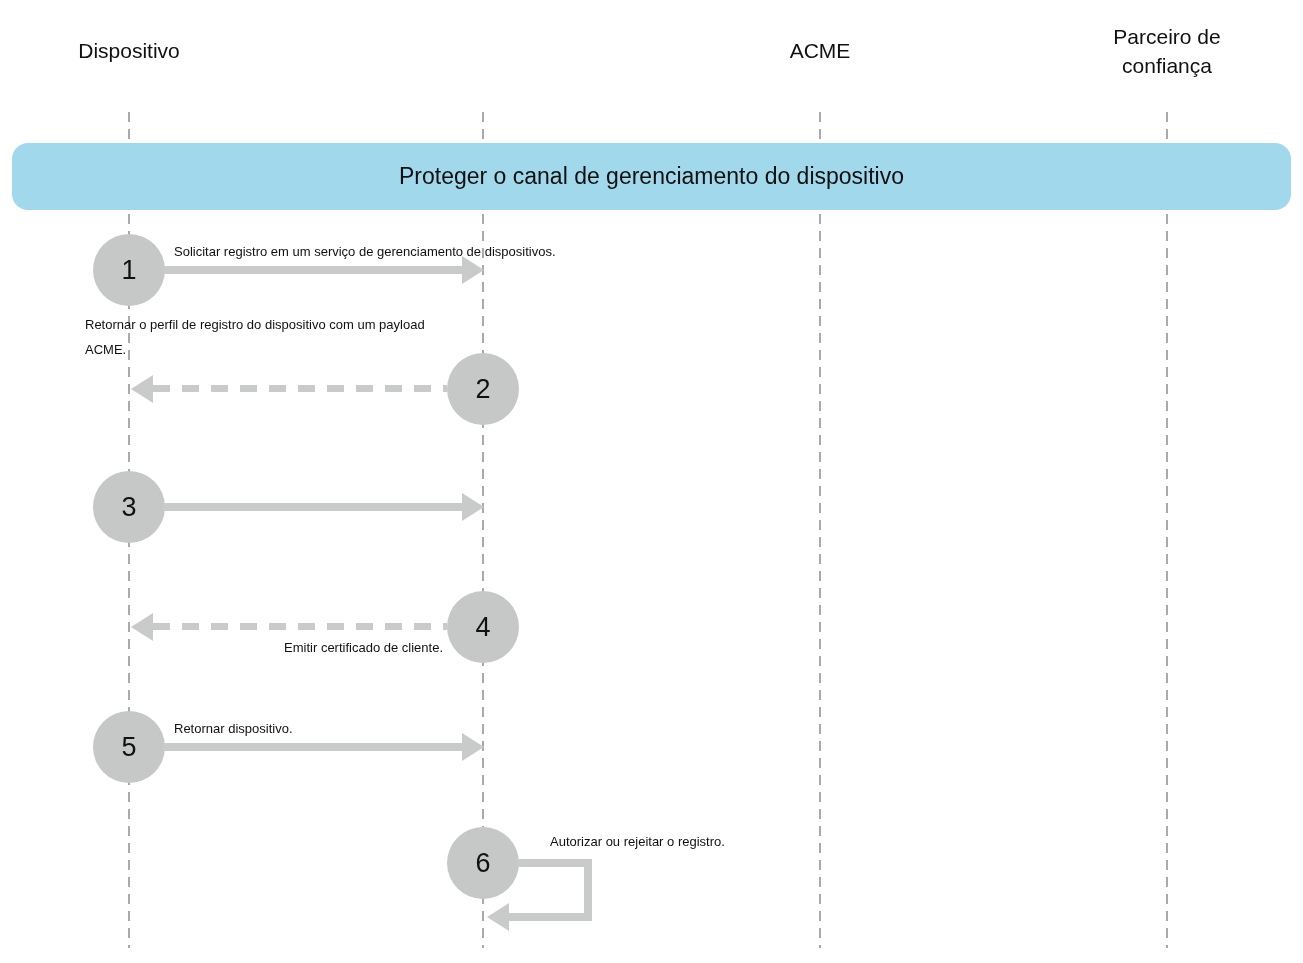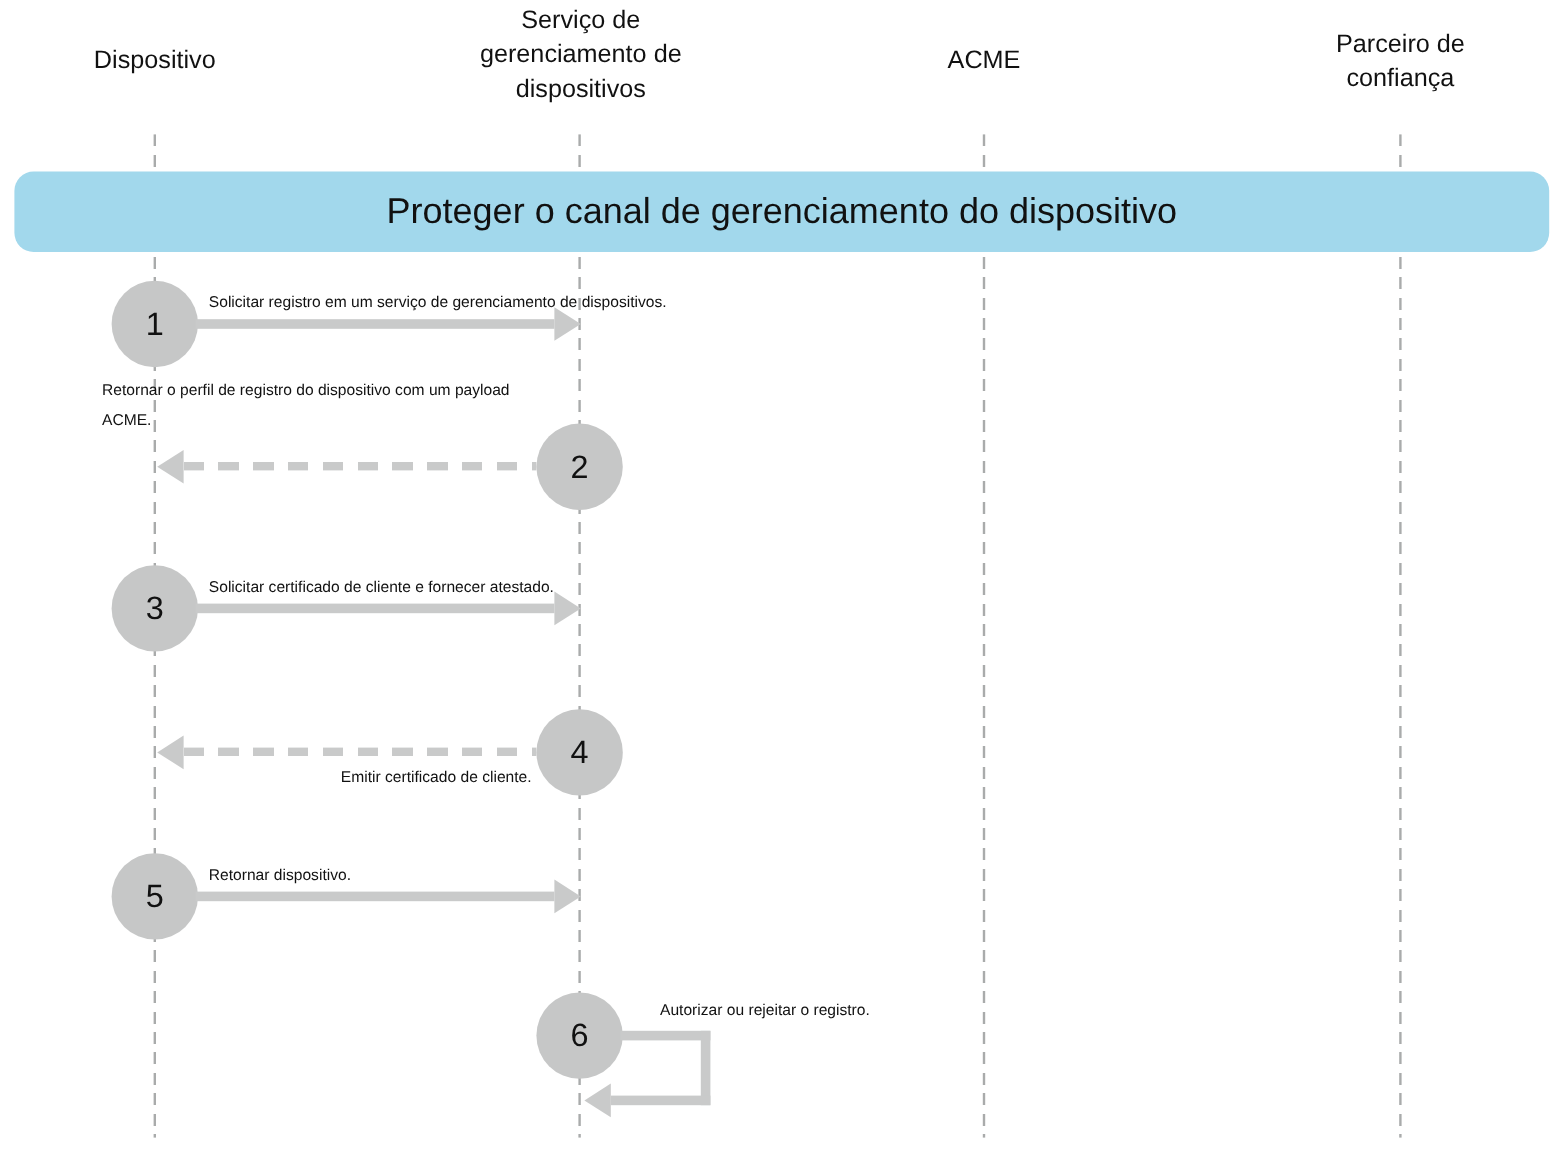--- a/index.html
+++ b/index.html
@@ -28,21 +28,21 @@
     line-height: 29px;
     white-space: pre-line;
   }
   .banner {
     position: absolute;
     left: 12px; top: 143px;
     width: 1279px; height: 67px;
     background: var(--c-banner, #a2d8ec);
     border-radius: 16px;
     display: flex; align-items: center; justify-content: center;
-    font-size: 30px;
+    font-size: 23px;
   }
   .step-circle {
     position: absolute;
     width: 72px; height: 72px;
     border-radius: 50%;
     background: var(--c-circle, #c6c7c7);
     display: flex; align-items: center; justify-content: center;
     font-size: 27px;
   }
   .msg {
@@ -86,23 +86,20 @@
 <body>
 
 <div class="stage">
 
   <div class="lifeline" style="left:128px"></div>
   <div class="lifeline" style="left:482px"></div>
   <div class="lifeline" style="left:819px"></div>
   <div class="lifeline" style="left:1166px"></div>
 
   <div class="actor" style="left:-21px; top:36px">Dispositivo</div>
-  <div class="actor" style="left:334px; top:2px">Serviço de
-gerenciamento de
-dispositivos</div>
   <div class="actor" style="left:670px; top:36px">ACME</div>
   <div class="actor" style="left:1017px; top:22px">Parceiro de
 confiança</div>
 
   <div class="banner">
     <span>Proteger o canal de gerenciamento do dispositivo</span>
   </div>
 
   <div class="step-circle" style="left:93px; top:234px">
     <span>1</span>
@@ -114,21 +111,20 @@
   <div class="step-circle" style="left:447px; top:353px">
     <span>2</span>
   </div>
   <div class="msg wrap" style="left:85px; top:312px; width:360px; text-align:left">Retornar o perfil de registro do dispositivo com um payload ACME.</div>
   <div class="shaft-dashed" style="left:153px; top:385px; width:294px"></div>
   <div class="head-left" style="left:131px; top:375px"></div>
 
   <div class="step-circle" style="left:93px; top:471px">
     <span>3</span>
   </div>
-  <div class="msg" style="left:174px; top:476px">Solicitar certificado de cliente e fornecer atestado.</div>
   <div class="shaft-solid" style="left:163px; top:503px; width:299px"></div>
   <div class="head-right" style="left:462px; top:493px"></div>
 
   <div class="step-circle" style="left:447px; top:591px">
     <span>4</span>
   </div>
   <div class="msg" style="left:163px; top:635px; width:280px; text-align:right">Emitir certificado de cliente.</div>
   <div class="shaft-dashed" style="left:153px; top:623px; width:294px"></div>
   <div class="head-left" style="left:131px; top:613px"></div>
 

